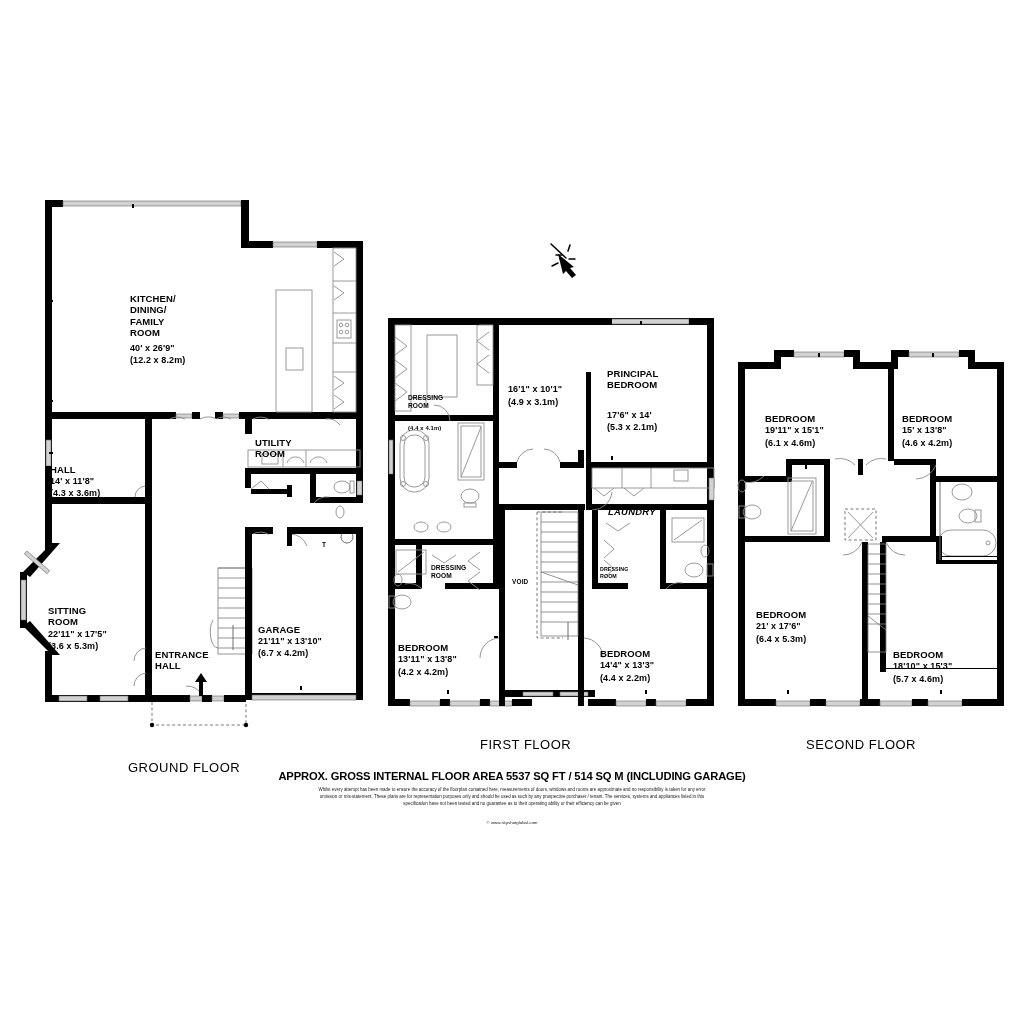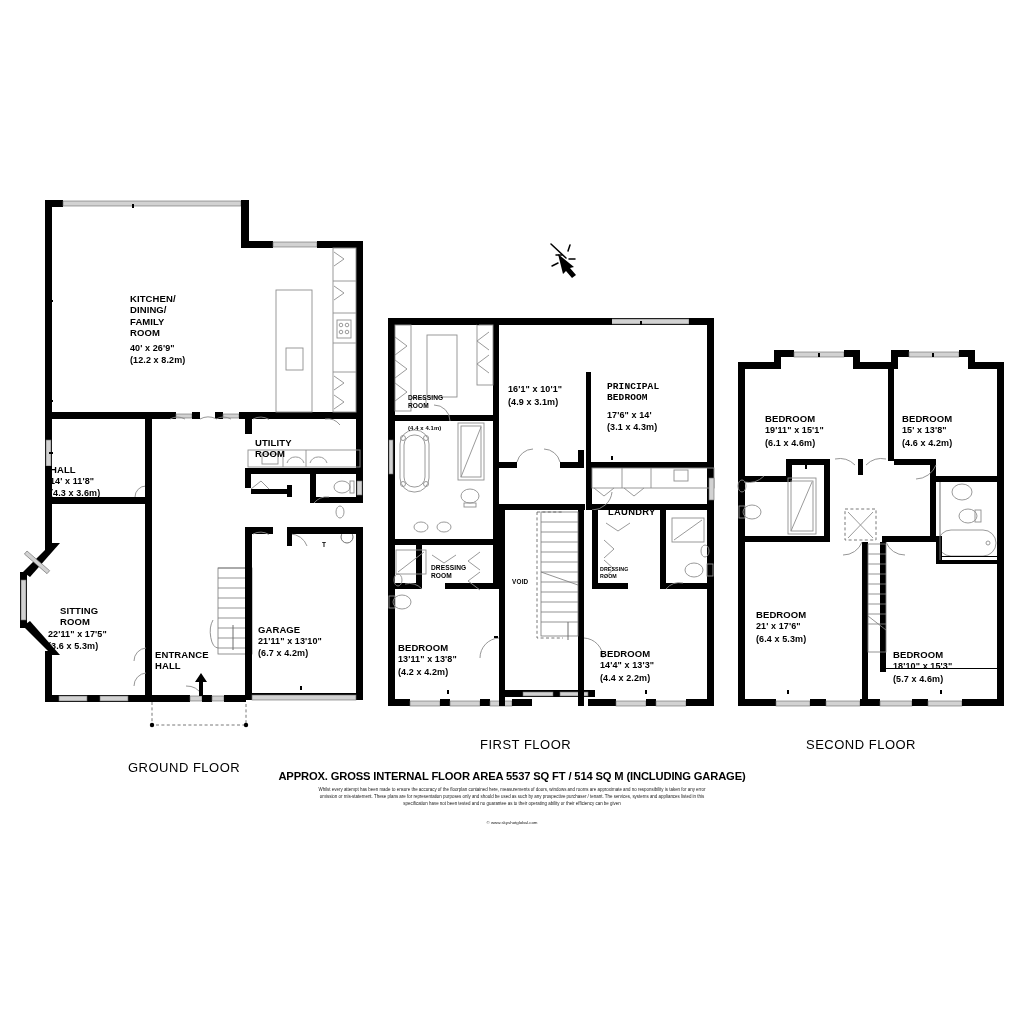--- a/index.html
+++ b/index.html
@@ -507,21 +507,21 @@
   </div>
   <div class="lbl room-dim" style="left:50px;top:477px;width:95px;">
     <span>(4.3 x 3.6m)</span>
   </div>
 
   <div class="lbl room-block" style="left:255px;top:426px;width:90px;">
     <span>UTILITY
 ROOM</span>
   </div>
 
-  <div class="lbl room-block" style="left:60px;top:594px;width:100px;">
+  <div class="lbl room-block" style="left:48px;top:594px;width:100px;">
     <span>SITTING
 ROOM</span>
   </div>
   <div class="lbl room-dim" style="left:48px;top:618px;width:100px;">
     <span>22'11" x 17'5"</span>
   </div>
   <div class="lbl room-dim" style="left:48px;top:630px;width:100px;">
     <span>(3.6 x 5.3m)</span>
   </div>
 
@@ -559,32 +559,32 @@
     <span>(4.4 x 4.1m)</span>
   </div>
 
   <div class="lbl room-dim" style="left:508px;top:373px;width:100px;">
     <span>16'1" x 10'1"</span>
   </div>
   <div class="lbl room-dim" style="left:508px;top:386px;width:100px;">
     <span>(4.9 x 3.1m)</span>
   </div>
 
-  <div class="lbl room-block" style="left:607px;top:370px;width:96px;font-family:Liberation Mono, monospace;">
+  <div class="lbl room-block" style="left:607px;top:357px;width:96px;">
     <span>PRINCIPAL
 BEDROOM</span>
   </div>
   <div class="lbl room-dim" style="left:607px;top:399px;width:96px;">
     <span>17'6" x 14'</span>
   </div>
   <div class="lbl room-dim" style="left:607px;top:411px;width:96px;">
-    <span>(3.1 x 4.3m)</span>
-  </div>
-
-  <div class="lbl laundry-label" style="left:608px;top:495px;width:96px;">
+    <span>(5.3 x 2.1m)</span>
+  </div>
+
+  <div class="lbl laundry-label" style="left:608px;top:495px;width:96px;font-style:italic;">
     <span>LAUNDRY</span>
   </div>
 
   <div class="lbl small-room" style="left:431px;top:556px;width:66px;">
     <span>DRESSING
 ROOM</span>
   </div>
 
   <div class="lbl tiny-room" style="left:600px;top:560px;width:62px;">
     <span>DRESSING

